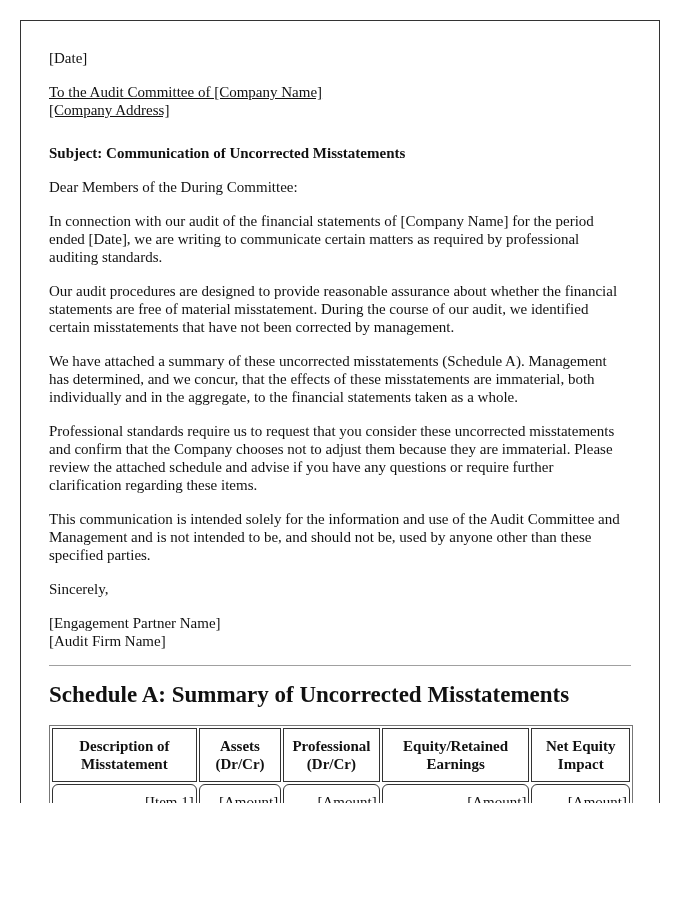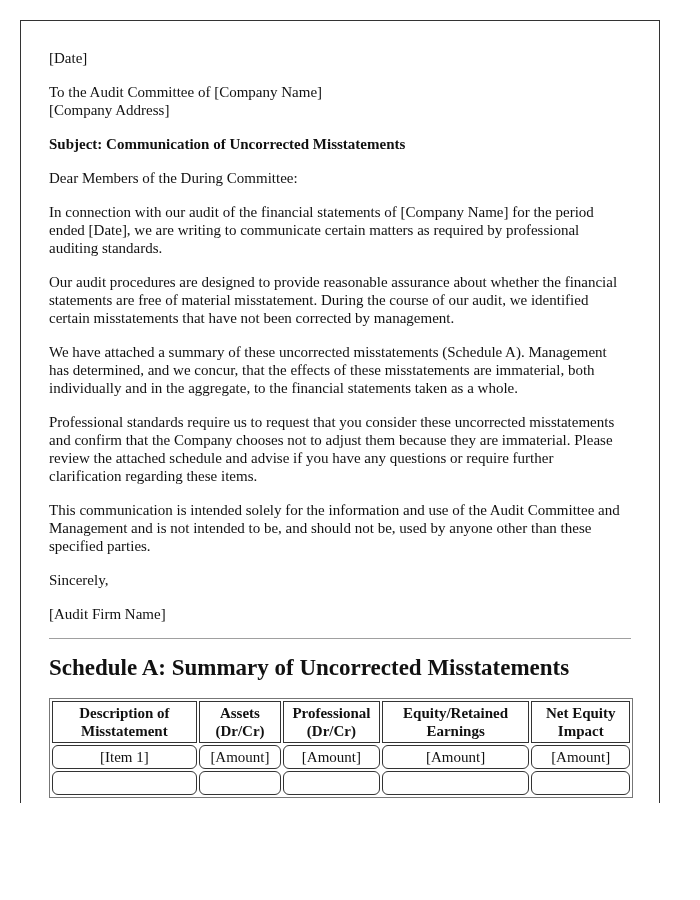--- a/index.html
+++ b/index.html
@@ -32,21 +32,21 @@
       border: 1px solid #333333;
       box-sizing: border-box;
       padding: 28px 28px 0 28px;
       font-size: 15px;
       line-height: 18px;
     }
     .page p {
       margin: 0 9px 16px 0;
     }
     .date-line { margin-bottom: 16px; }
-    .addr { margin-bottom: 16px; }
+    .addr { margin-bottom: 25px; text-decoration: underline; }
     .addr div { line-height: 18px; }
     .subject {
       font-weight: bold;
       margin-bottom: 16px;
     }
     .para {
       margin: 0 0 16px 0;
       line-height: 18px;
     }
     .sig div { line-height: 18px; }
@@ -65,31 +65,31 @@
     table.schedule {
       border: 1px solid #777777;
       border-collapse: separate;
       border-spacing: 2px;
       width: 584px;
       font-size: 15px;
     }
     table.schedule th,
     table.schedule td {
       border: 1px solid #333333;
-      padding: 1px 2px;
+      padding: 7px 2px;
       vertical-align: middle;
     }
     table.schedule th {
       font-weight: bold;
       text-align: center;
       line-height: 18px;
       height: 38px;
     }
     table.schedule td {
-      text-align: center;
+      text-align: right;
       line-height: 18px;
       height: 20px;
       border-radius: 6px;
     }
     .c1 { width: 138px; }
     .c2 { width: 76px; }
     .c3 { width: 90px; }
     .c4 { width: 141px; }
     .c5 { width: 92px; }
   </style>
@@ -112,20 +112,21 @@
 
     <p class="para">In connection with our audit of the financial statements of [Company Name] for the period ended [Date], we are writing to communicate certain matters as required by professional auditing standards.</p>
     <p class="para">Our audit procedures are designed to provide reasonable assurance about whether the financial statements are free of material misstatement. During the course of our audit, we identified certain misstatements that have not been corrected by management.</p>
     <p class="para">We have attached a summary of these uncorrected misstatements (Schedule A). Management has determined, and we concur, that the effects of these misstatements are immaterial, both individually and in the aggregate, to the financial statements taken as a whole.</p>
     <p class="para">Professional standards require us to request that you consider these uncorrected misstatements and confirm that the Company chooses not to adjust them because they are immaterial. Please review the attached schedule and advise if you have any questions or require further clarification regarding these items.</p>
     <p class="para">This communication is intended solely for the information and use of the Audit Committee and Management and is not intended to be, and should not be, used by anyone other than these specified parties.</p>
 
     <p class="para">Sincerely,</p>
 
     <div class="sig">
+      <div>[Engagement Partner Name]</div>
       <div>[Audit Firm Name]</div>
     </div>
 
     <hr class="divider">
 
     <h2 class="schedule-title">Schedule A: Summary of Uncorrected Misstatements</h2>
 
     <table class="schedule">
       <thead>
         <tr>

